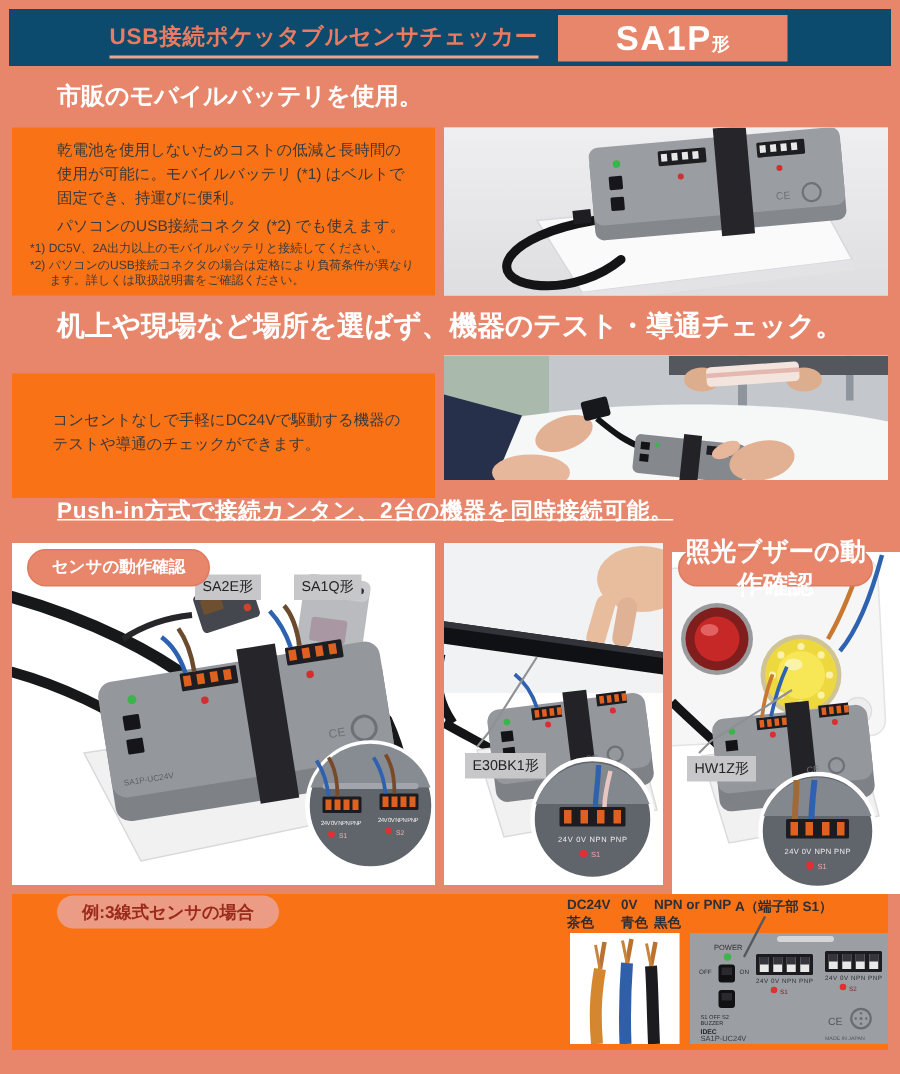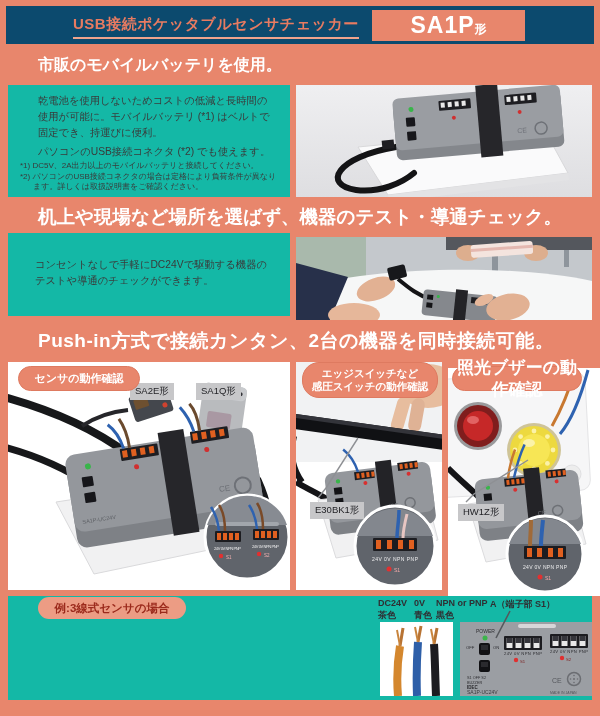--- a/index.html
+++ b/index.html
@@ -6,22 +6,22 @@
   body{font-family:"Liberation Sans","DejaVu Sans",sans-serif;}
   .page{position:relative;width:600px;height:716px;background:#E8866C;overflow:hidden;}
   .head-band{position:absolute;left:6px;top:6px;width:588px;height:38px;background:#0c4a6e;}
   .head-title{position:absolute;left:67px;top:9px;font-size:15px;font-weight:bold;color:#E87B61;letter-spacing:0.5px;padding-bottom:3px;border-bottom:2px solid #EFA48D;white-space:nowrap;}
   .model-box{position:absolute;left:366px;top:4px;width:153px;height:31px;background:#E8866C;display:flex;align-items:center;justify-content:center;color:#FFF;}
   .model-main{font-size:23px;font-weight:bold;letter-spacing:1px;}
   .model-suffix{font-size:12px;font-weight:bold;margin-top:7px;}
   .bar-text{position:absolute;left:38px;color:#FFFFFF;font-weight:bold;white-space:nowrap;}
   .bar1{top:44px;height:41px;line-height:41px;font-size:16px;}
   .bar2{top:197px;height:40px;line-height:40px;font-size:18.5px;}
-  .bar3{top:320px;height:42px;line-height:42px;font-size:19px;letter-spacing:0.5px;}
-  .cream-panel{position:absolute;background:#14b8a6;}
+  .bar3{top:320px;height:42px;line-height:42px;font-size:15px;letter-spacing:0.5px;text-decoration:underline;}
+  .cream-panel{position:absolute;background:#f97316;}
   .photo-panel{position:absolute;background:#FFFFFF;overflow:hidden;}
   .photo-panel svg{display:block;}
   .body-text p{margin:0 0 3px 0;font-size:10.3px;line-height:16px;color:#3A3A3A;}
   .note{margin:0;font-size:8px;line-height:10.5px;color:#3A3A3A;}
   .hang{text-indent:-13px;padding-left:13px;}
   .badge{position:absolute;background:#E8866C;border:1px solid #DE7A60;color:#FFF;font-weight:bold;border-radius:14px;display:flex;flex-direction:column;align-items:center;justify-content:center;text-align:center;line-height:1.25;}
   .model-tag{position:absolute;background:#C7C7C9;color:#242428;font-size:9.5px;font-weight:normal;padding:2px 5px;white-space:nowrap;}
   .ex-badge{position:absolute;left:38px;top:597px;width:148px;height:22px;background:#EC9C84;color:#9B2A1C;font-size:11.5px;font-weight:bold;border-radius:12px;display:flex;align-items:center;justify-content:center;}
   .wire-label{position:absolute;font-size:9px;font-weight:bold;color:#2F2F33;white-space:nowrap;}
   svg{font-family:"Liberation Sans","DejaVu Sans",sans-serif;}
@@ -89,21 +89,21 @@
         <circle cx="60" cy="24" r="2" fill="#D03030"></circle>
         <circle cx="126" cy="24" r="2" fill="#D03030"></circle>
         <text x="122" y="45" font-size="7" fill="#70737A">CE</text>
         <circle cx="146" cy="42" r="6" fill="none" stroke="#6E7177" stroke-width="1.5"></circle>
       </g>
     </svg>
   </div>
 
   <div class="bar-text bar2">机上や現場など場所を選ばず、機器のテスト・導通チェック。</div>
 
-  <div class="cream-panel" style="left:8px;top:233px;width:282px;height:83px;">
+  <div class="cream-panel" style="left:8px;top:249px;width:282px;height:83px;">
     <div class="body-text" style="position:absolute;left:27px;top:24px;width:240px;">
       <p>コンセントなしで手軽にDC24Vで駆動する機器のテストや導通のチェックができます。</p>
     </div>
   </div>
 
   <div class="photo-panel" style="left:296px;top:237px;width:296px;height:83px;">
     <svg width="296" height="83" viewBox="0 0 296 83">
       <rect width="296" height="83" fill="#C4C8CC"></rect>
       <rect x="0" y="0" width="70" height="46" fill="#A9B9AC"></rect>
       <rect x="196" y="0" width="6" height="36" fill="#8E959C"></rect>
@@ -360,24 +360,20 @@
         </g>
         <text x="-22" y="15" font-size="5" textLength="44" fill="#EDEDEE">24V 0V NPN PNP</text>
         <circle cx="-5" cy="23" r="2.5" fill="#E23030"></circle>
         <text x="0" y="25.5" font-size="5" fill="#F0A8A8">S1</text>
       </g>
     </svg>
     <span class="model-tag" style="left:10px;top:136px;">HW1Z形</span>
   </div>
 
   <div class="badge" style="left:18px;top:366px;width:120px;height:23px;font-size:11px;">センサの動作確認</div>
-  <div class="badge" style="left:302px;top:362px;width:134px;height:34px;font-size:10.5px;border-radius:17px;">
-    <span>エッジスイッチなど</span>
-    <span>感圧スイッチの動作確認</span>
-  </div>
   <div class="badge" style="left:452px;top:366px;width:128px;height:23px;font-size:17px;">照光ブザーの動作確認</div>
 
   <div class="cream-panel" style="left:8px;top:596px;width:584px;height:104px;">
 
     <span class="wire-label" style="left:370px;top:2px;">DC24V</span>
     <span class="wire-label" style="left:406px;top:2px;">0V</span>
     <span class="wire-label" style="left:428px;top:2px;">NPN or PNP</span>
     <span class="wire-label" style="left:482px;top:2px;">A（端子部 S1）</span>
     <span class="wire-label" style="left:370px;top:13px;">茶色</span>
     <span class="wire-label" style="left:406px;top:13px;">青色</span>

